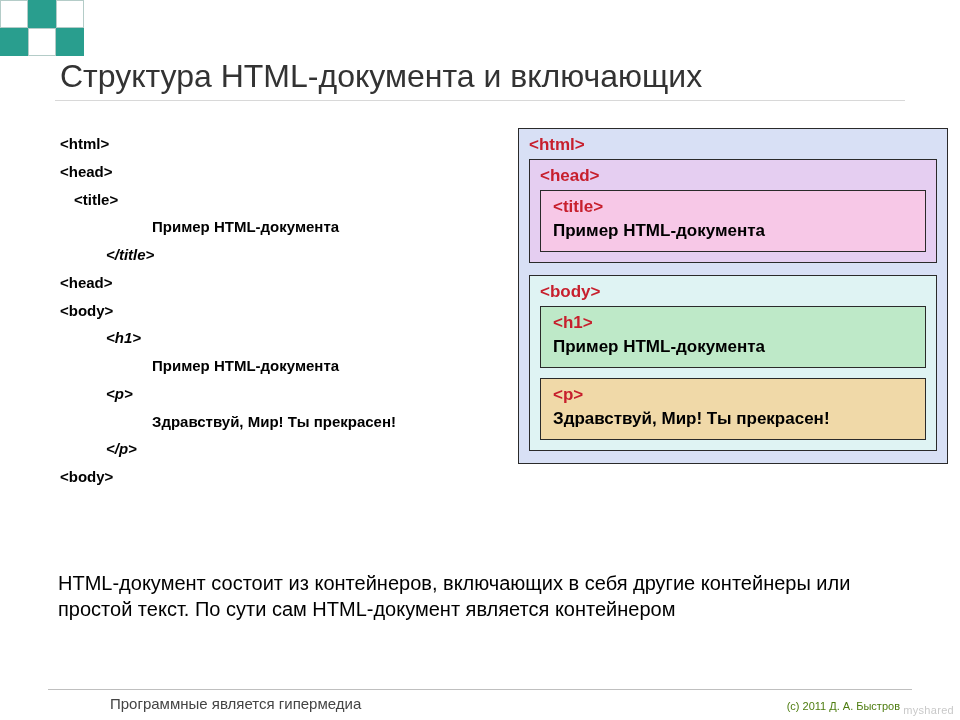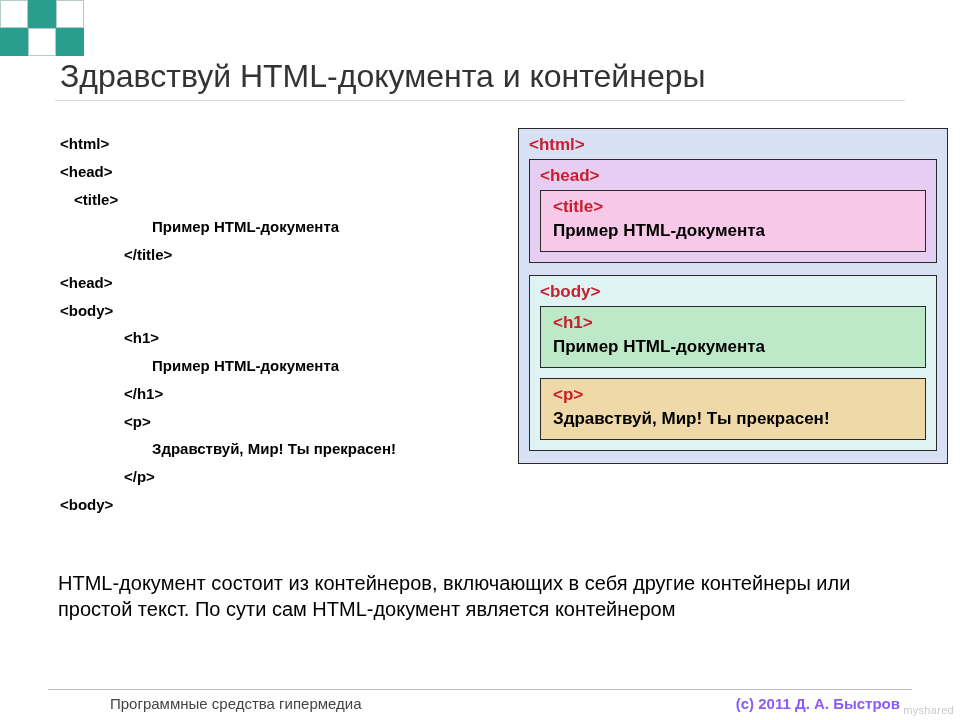--- a/index.html
+++ b/index.html
@@ -45,21 +45,21 @@
     position: absolute;
     top: 130px;
     left: 60px;
     font-size: 15px;
     line-height: 1.85;
     font-family: Arial, sans-serif;
     color: #000;
     font-weight: 600;
   }
   .ind1 { margin-left: 14px; }
-  .ind2 { margin-left: 64px; }
+  .ind2 { margin-left: 46px; font-style: italic; }
   .ind3 { margin-left: 92px; }
 
   
   .diagram {
     position: absolute;
     top: 128px;
     left: 518px;
     width: 430px;
   }
   .box-html {
@@ -132,23 +132,22 @@
     position: absolute;
     bottom: 8px;
     left: 110px;
     font-size: 15px;
     color: #444;
   }
   .footer-right {
     position: absolute;
     bottom: 8px;
     right: 60px;
-    font-size: 15px;
-    color: #8b5cf6;
-    font-weight: bold;
+    font-size: 11px;
+    color: #4d7c0f;
   }
   .watermark {
     position: absolute;
     bottom: 4px;
     right: 6px;
     font-size: 11px;
     color: #c9c9c9;
     letter-spacing: 0.3px;
   }
 </style>
@@ -161,34 +160,33 @@
     <div class="sq sq-filled"></div>
     <div class="sq sq-outline"></div>
   </div>
   <div class="logo-row">
     <div class="sq sq-filled"></div>
     <div class="sq sq-outline"></div>
     <div class="sq sq-filled"></div>
   </div>
 </div>
 
-<div class="title">Здравствуй HTML-документа и контейнеры</div>
+<div class="title">Структура HTML-документа и включающих</div>
 <div class="title-underline"></div>
 
 <div class="code">
   <div>&lt;html&gt;</div>
   <div>&lt;head&gt;</div>
   <div class="ind1">&lt;title&gt;</div>
   <div class="ind3">Пример HTML-документа</div>
   <div class="ind2">&lt;/title&gt;</div>
   <div>&lt;head&gt;</div>
   <div>&lt;body&gt;</div>
   <div class="ind2">&lt;h1&gt;</div>
   <div class="ind3">Пример HTML-документа</div>
-  <div class="ind2">&lt;/h1&gt;</div>
   <div class="ind2">&lt;p&gt;</div>
   <div class="ind3">Здравствуй, Мир! Ты прекрасен!</div>
   <div class="ind2">&lt;/p&gt;</div>
   <div>&lt;body&gt;</div>
 </div>
 
 <div class="diagram">
   <div class="box-html">
     <div class="tag-label">&lt;html&gt;</div>
 
@@ -210,15 +208,15 @@
         <div class="tag-label">&lt;p&gt;</div>
         <div class="box-text">Здравствуй, Мир! Ты прекрасен!</div>
       </div>
     </div>
   </div>
 </div>
 
 <div class="para">HTML-документ состоит из контейнеров, включающих в себя другие контейнеры или простой текст. По сути сам HTML-документ является контейнером</div>
 
 <div class="footer-line"></div>
-<div class="footer-left">Программные средства гипермедиа</div>
+<div class="footer-left">Программные является гипермедиа</div>
 <div class="footer-right">(с) 2011    Д. А. Быстров</div>
 <div class="watermark">myshared</div>
 
 </body></html>

